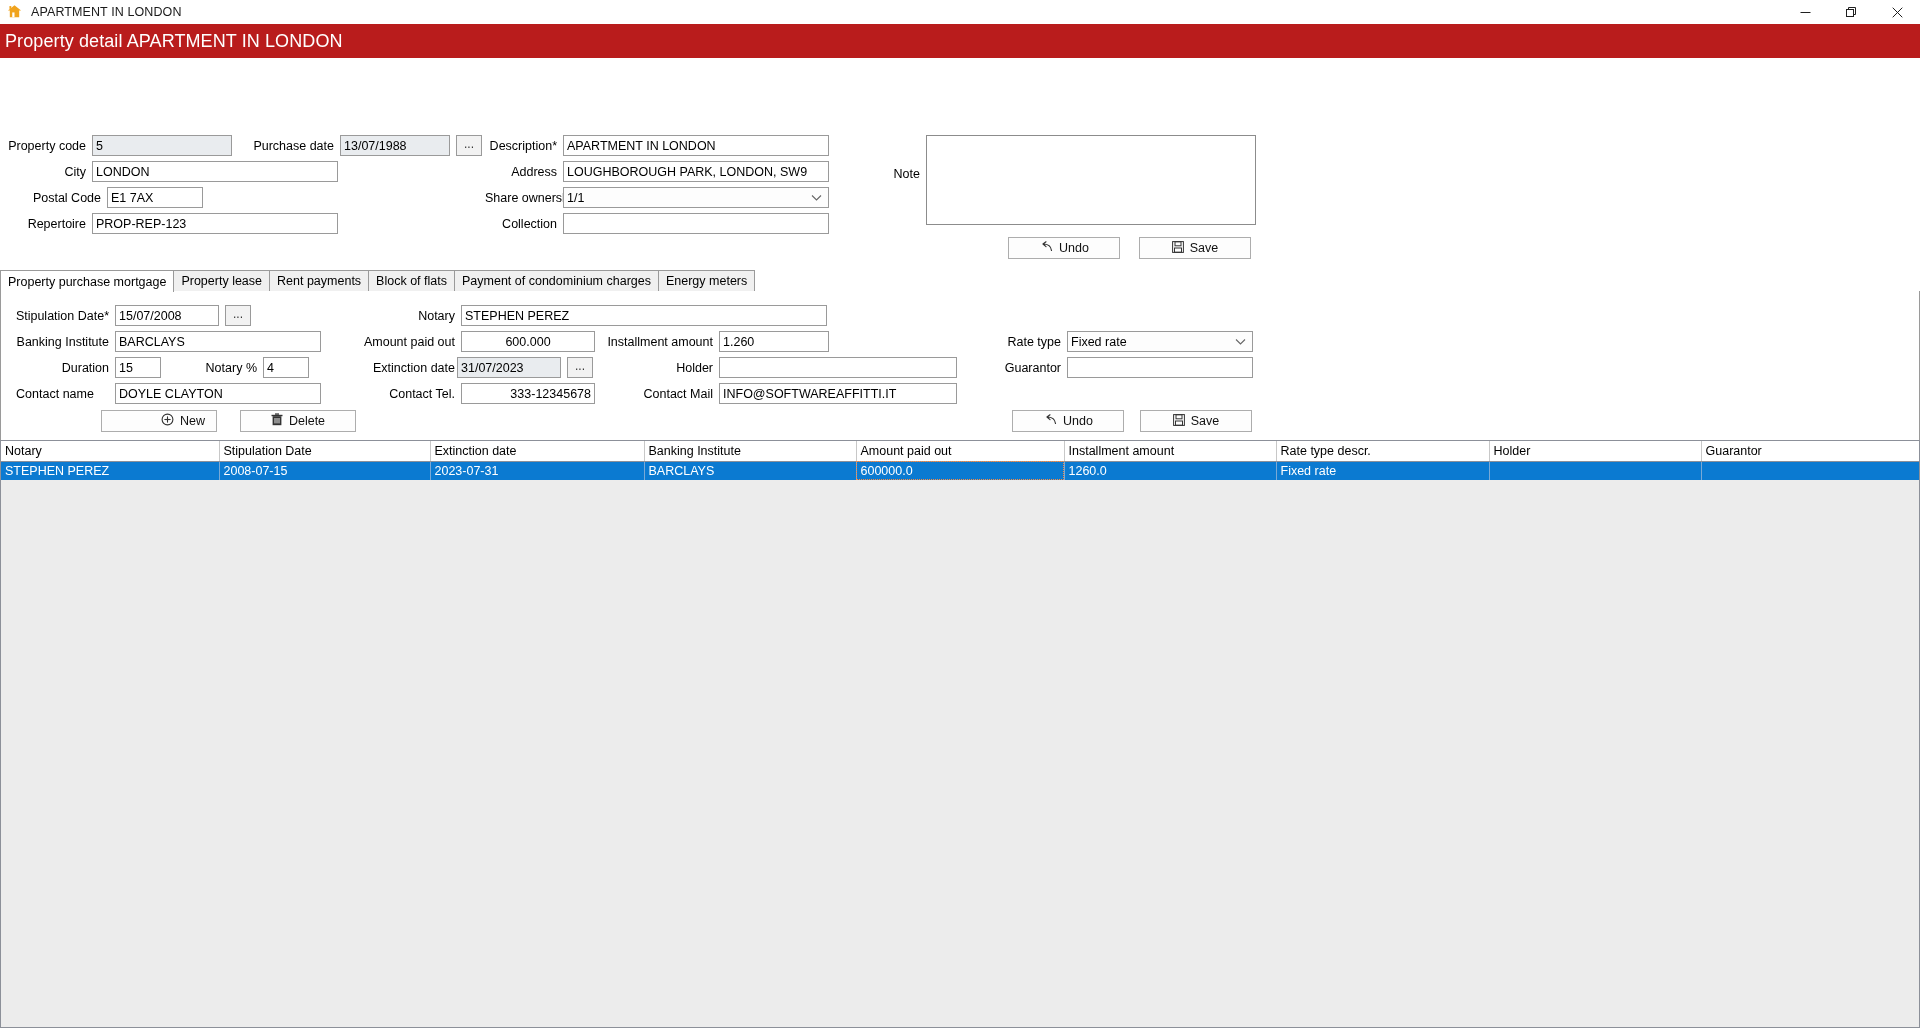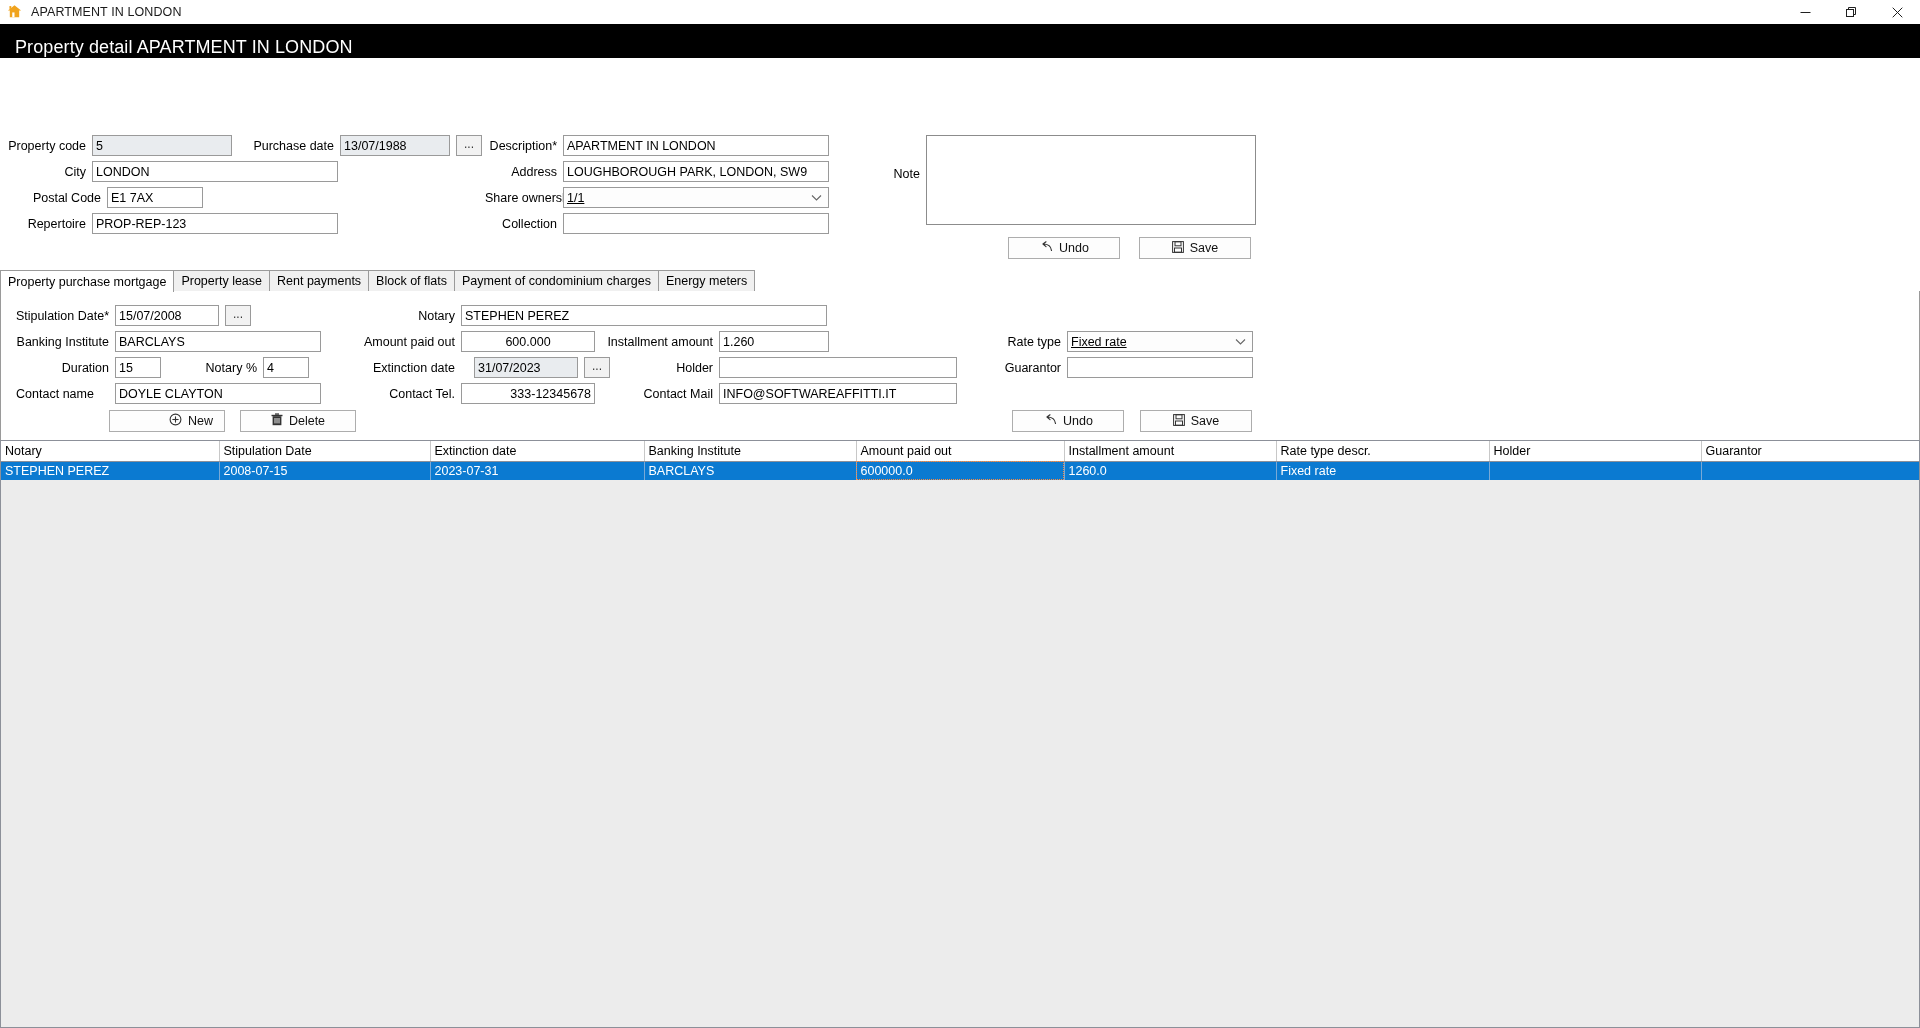--- a/index.html
+++ b/index.html
@@ -39,24 +39,24 @@
   }
   .winbtn {
     width: 46px; height: 24px;
     display: flex; align-items: center; justify-content: center;
     color: #202020;
   }
 
   
   .pageheader {
     height: 34px;
-    background: #000000;
+    background: #b91c1c;
     display: flex;
-    align-items: flex-end;
-    padding-left: 15px;
+    align-items: center;
+    padding-left: 5px;
   }
   .pageheader-text {
     color: #ffffff;
     font-size: 18px;
     font-weight: normal;
     letter-spacing: .1px;
   }
 
   
   .lbl {
@@ -92,21 +92,20 @@
     cursor: default;
   }
   .combo {
     height: 21px;
     border: 1px solid #9a9a9a;
     background: #fdfdfd;
     display: flex; align-items: center;
     padding: 0 3px;
     font-size: 12.5px;
     position: relative;
-    text-decoration: underline;
   }
   .combo .chev {
     position: absolute; right: 6px; top: 50%;
     transform: translateY(-50%);
     color: #555;
   }
   .noteBox {
     border: 1px solid #8c8c8c;
     background: #ffffff;
   }
@@ -373,21 +372,21 @@
     <div class="row-abs" style="left:0px; top:66px;">
       <span class="lbl" style="width:108px;">Duration</span>
       <input class="fld" style="width: 46px; margin-left: 6px;" value="15">
     </div>
     <div class="row-abs" style="left:190px; top:66px;">
       <span class="lbl" style="width:66px;">Notary %</span>
       <input class="fld" style="width: 46px; margin-left: 6px;" value="4">
     </div>
     <div class="row-abs" style="left:350px; top:66px;">
       <span class="lbl" style="width:104px;">Extinction date</span>
-      <input class="fld readonly" style="width: 104px; margin-left: 19px;" readonly="" value="31/07/2023">
+      <input class="fld readonly" style="width: 104px; margin-left: 2px;" readonly="" value="31/07/2023">
       <div class="dots-btn" style="margin-left:6px;">...</div>
     </div>
     <div class="row-abs" style="left:600px; top:66px;">
       <span class="lbl" style="width:112px;">Holder</span>
       <input class="fld" style="width: 238px; margin-left: 6px;" value="">
     </div>
     <div class="row-abs" style="left:1000px; top:66px;">
       <span class="lbl" style="width:60px;">Guarantor</span>
       <input class="fld" style="width: 186px; margin-left: 6px;" value="">
     </div>
@@ -398,21 +397,21 @@
     </div>
     <div class="row-abs" style="left:350px; top:92px;">
       <span class="lbl" style="width:104px;">Contact Tel.</span>
       <input class="fld" style="width: 134px; margin-left: 6px; text-align: right;" value="333-12345678">
     </div>
     <div class="row-abs" style="left:600px; top:92px;">
       <span class="lbl" style="width:112px;">Contact Mail</span>
       <input class="fld" style="width: 238px; margin-left: 6px;" value="INFO@SOFTWAREAFFITTI.IT">
     </div>
 
-    <div class="btn" style="position:absolute; left:108px; top:119px; width:116px;padding-left:48px;">
+    <div class="btn" style="position:absolute; left:100px; top:119px; width:116px;padding-left:48px;">
       <span class="ico">
         <svg width="13" height="13" viewBox="0 0 13 13">
           <circle cx="6.5" cy="6.5" r="5.4" fill="none" stroke="#333" stroke-width="1.1"></circle>
           <line x1="6.5" y1="3.4" x2="6.5" y2="9.6" stroke="#333" stroke-width="1.1"></line>
           <line x1="3.4" y1="6.5" x2="9.6" y2="6.5" stroke="#333" stroke-width="1.1"></line>
         </svg>
       </span>
       <span>New</span>
     </div>
     <div class="btn" style="position:absolute; left:239px; top:119px; width:116px;">

